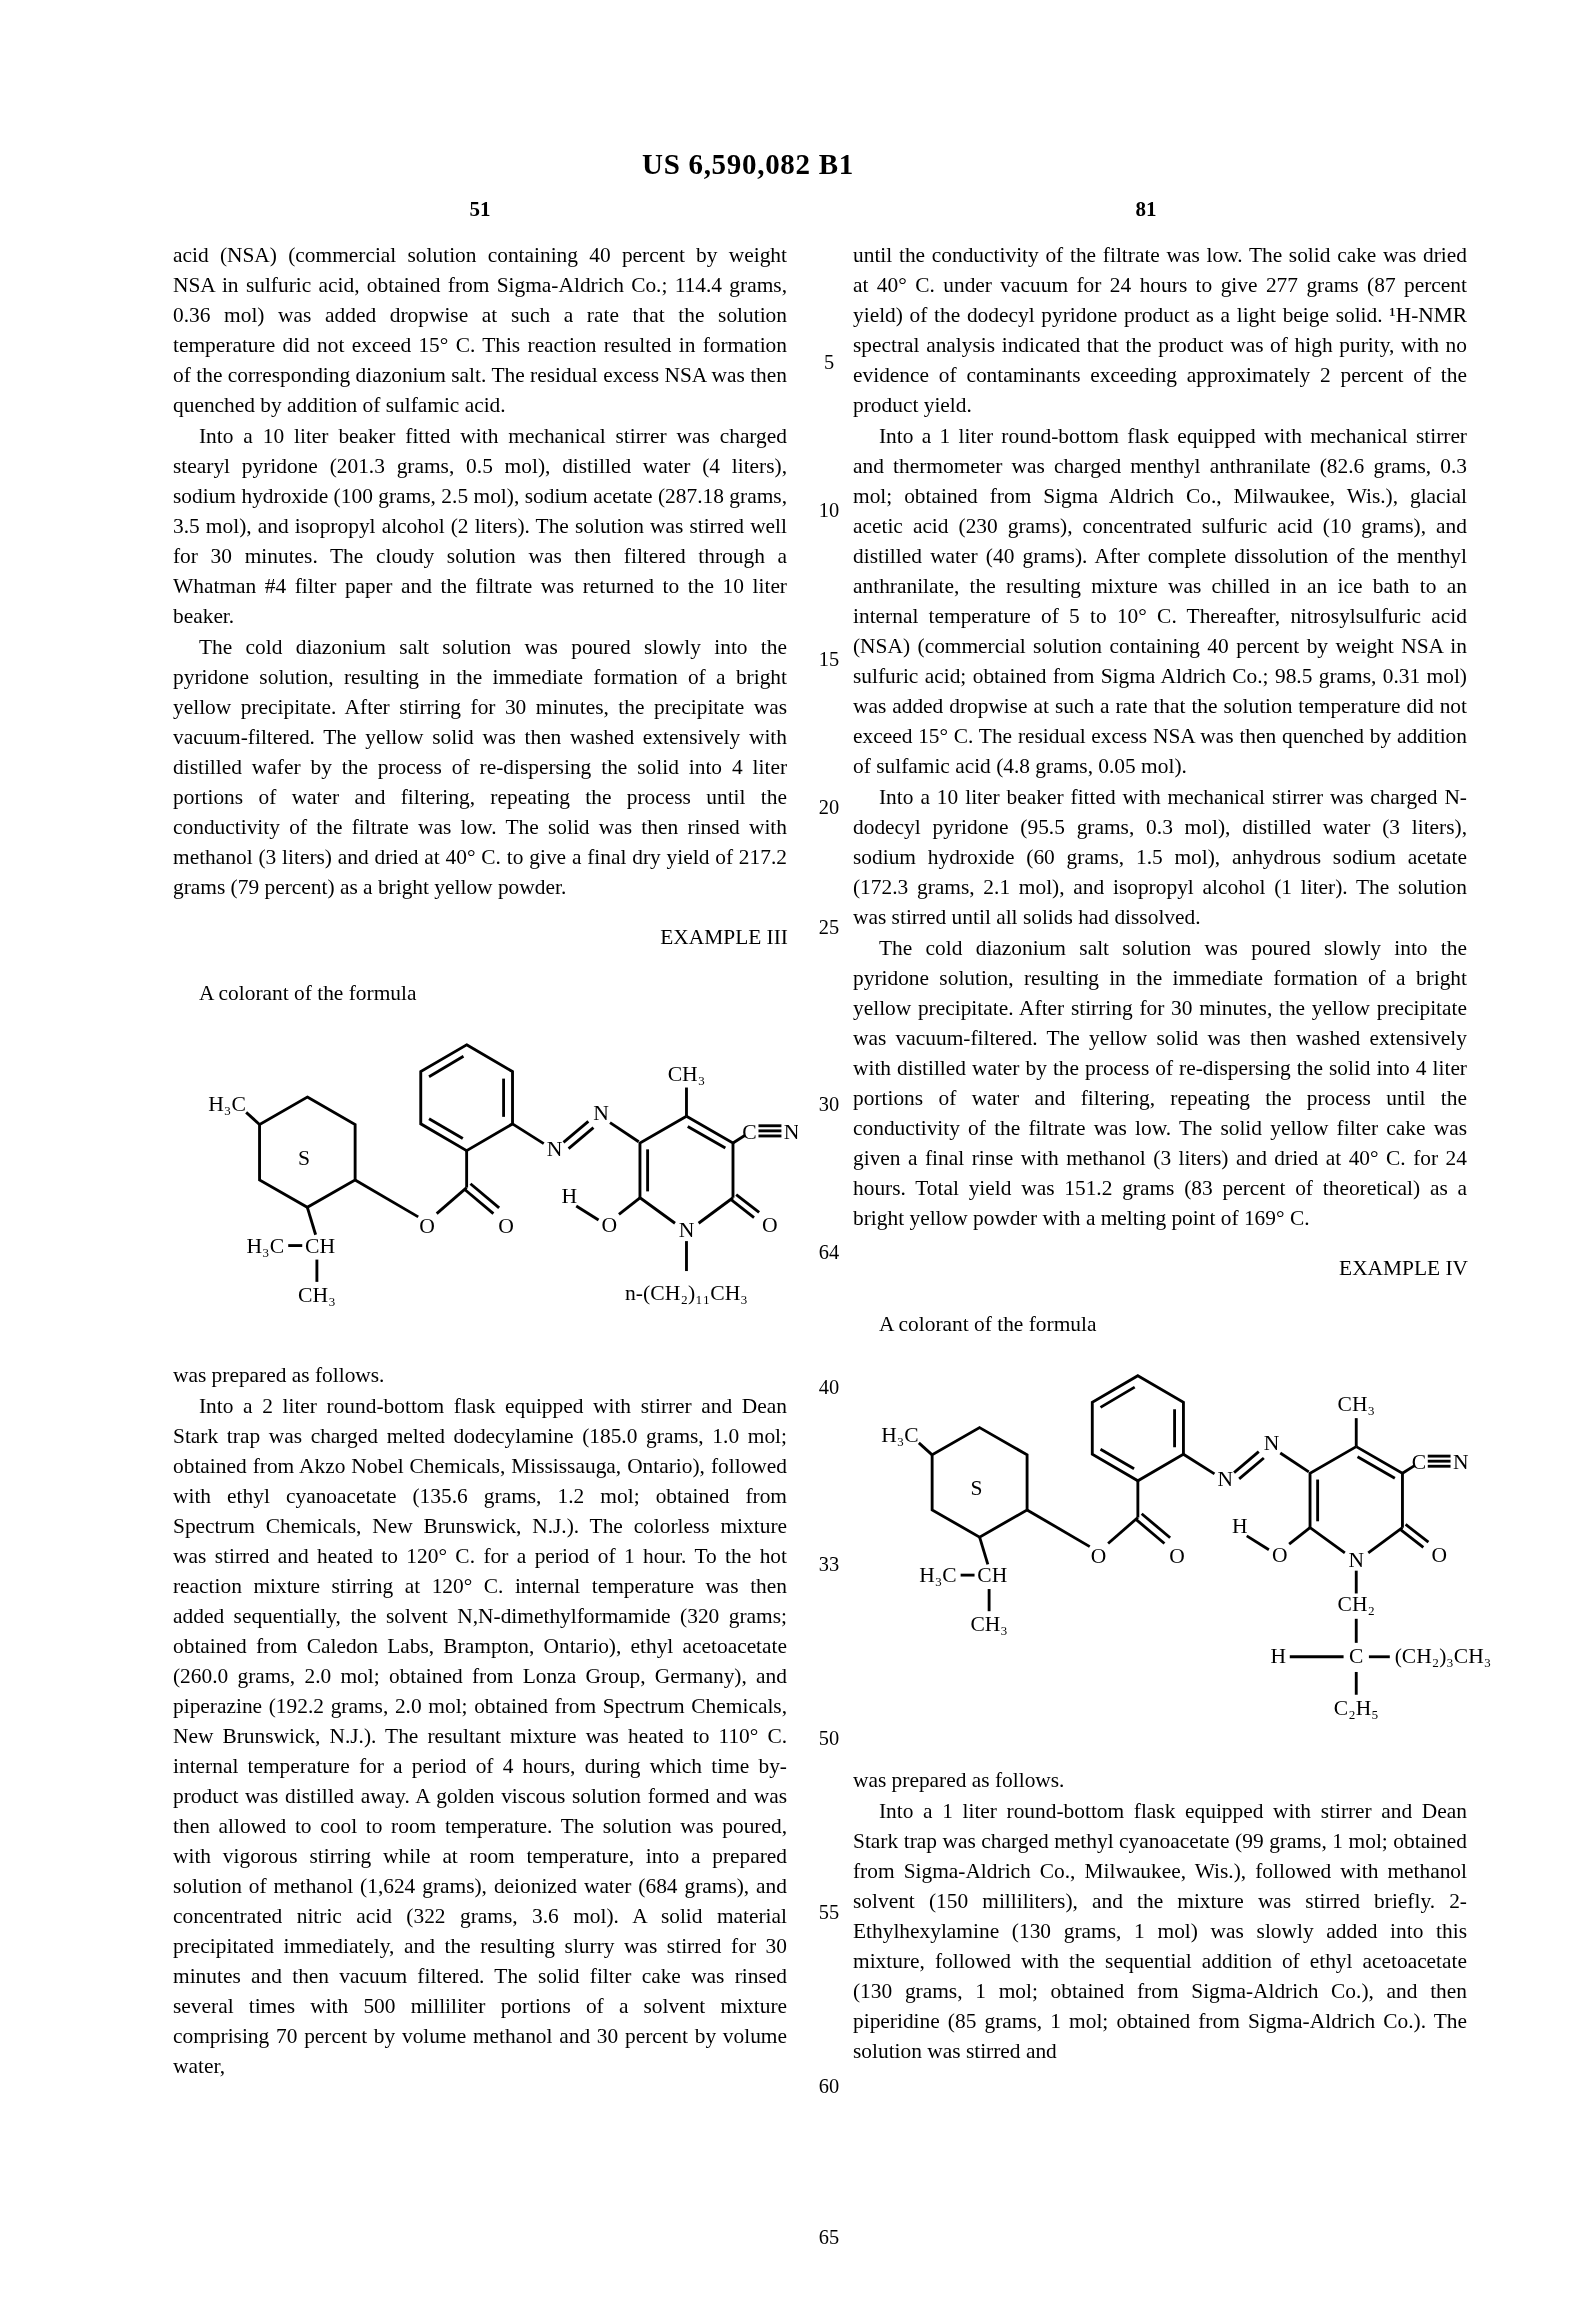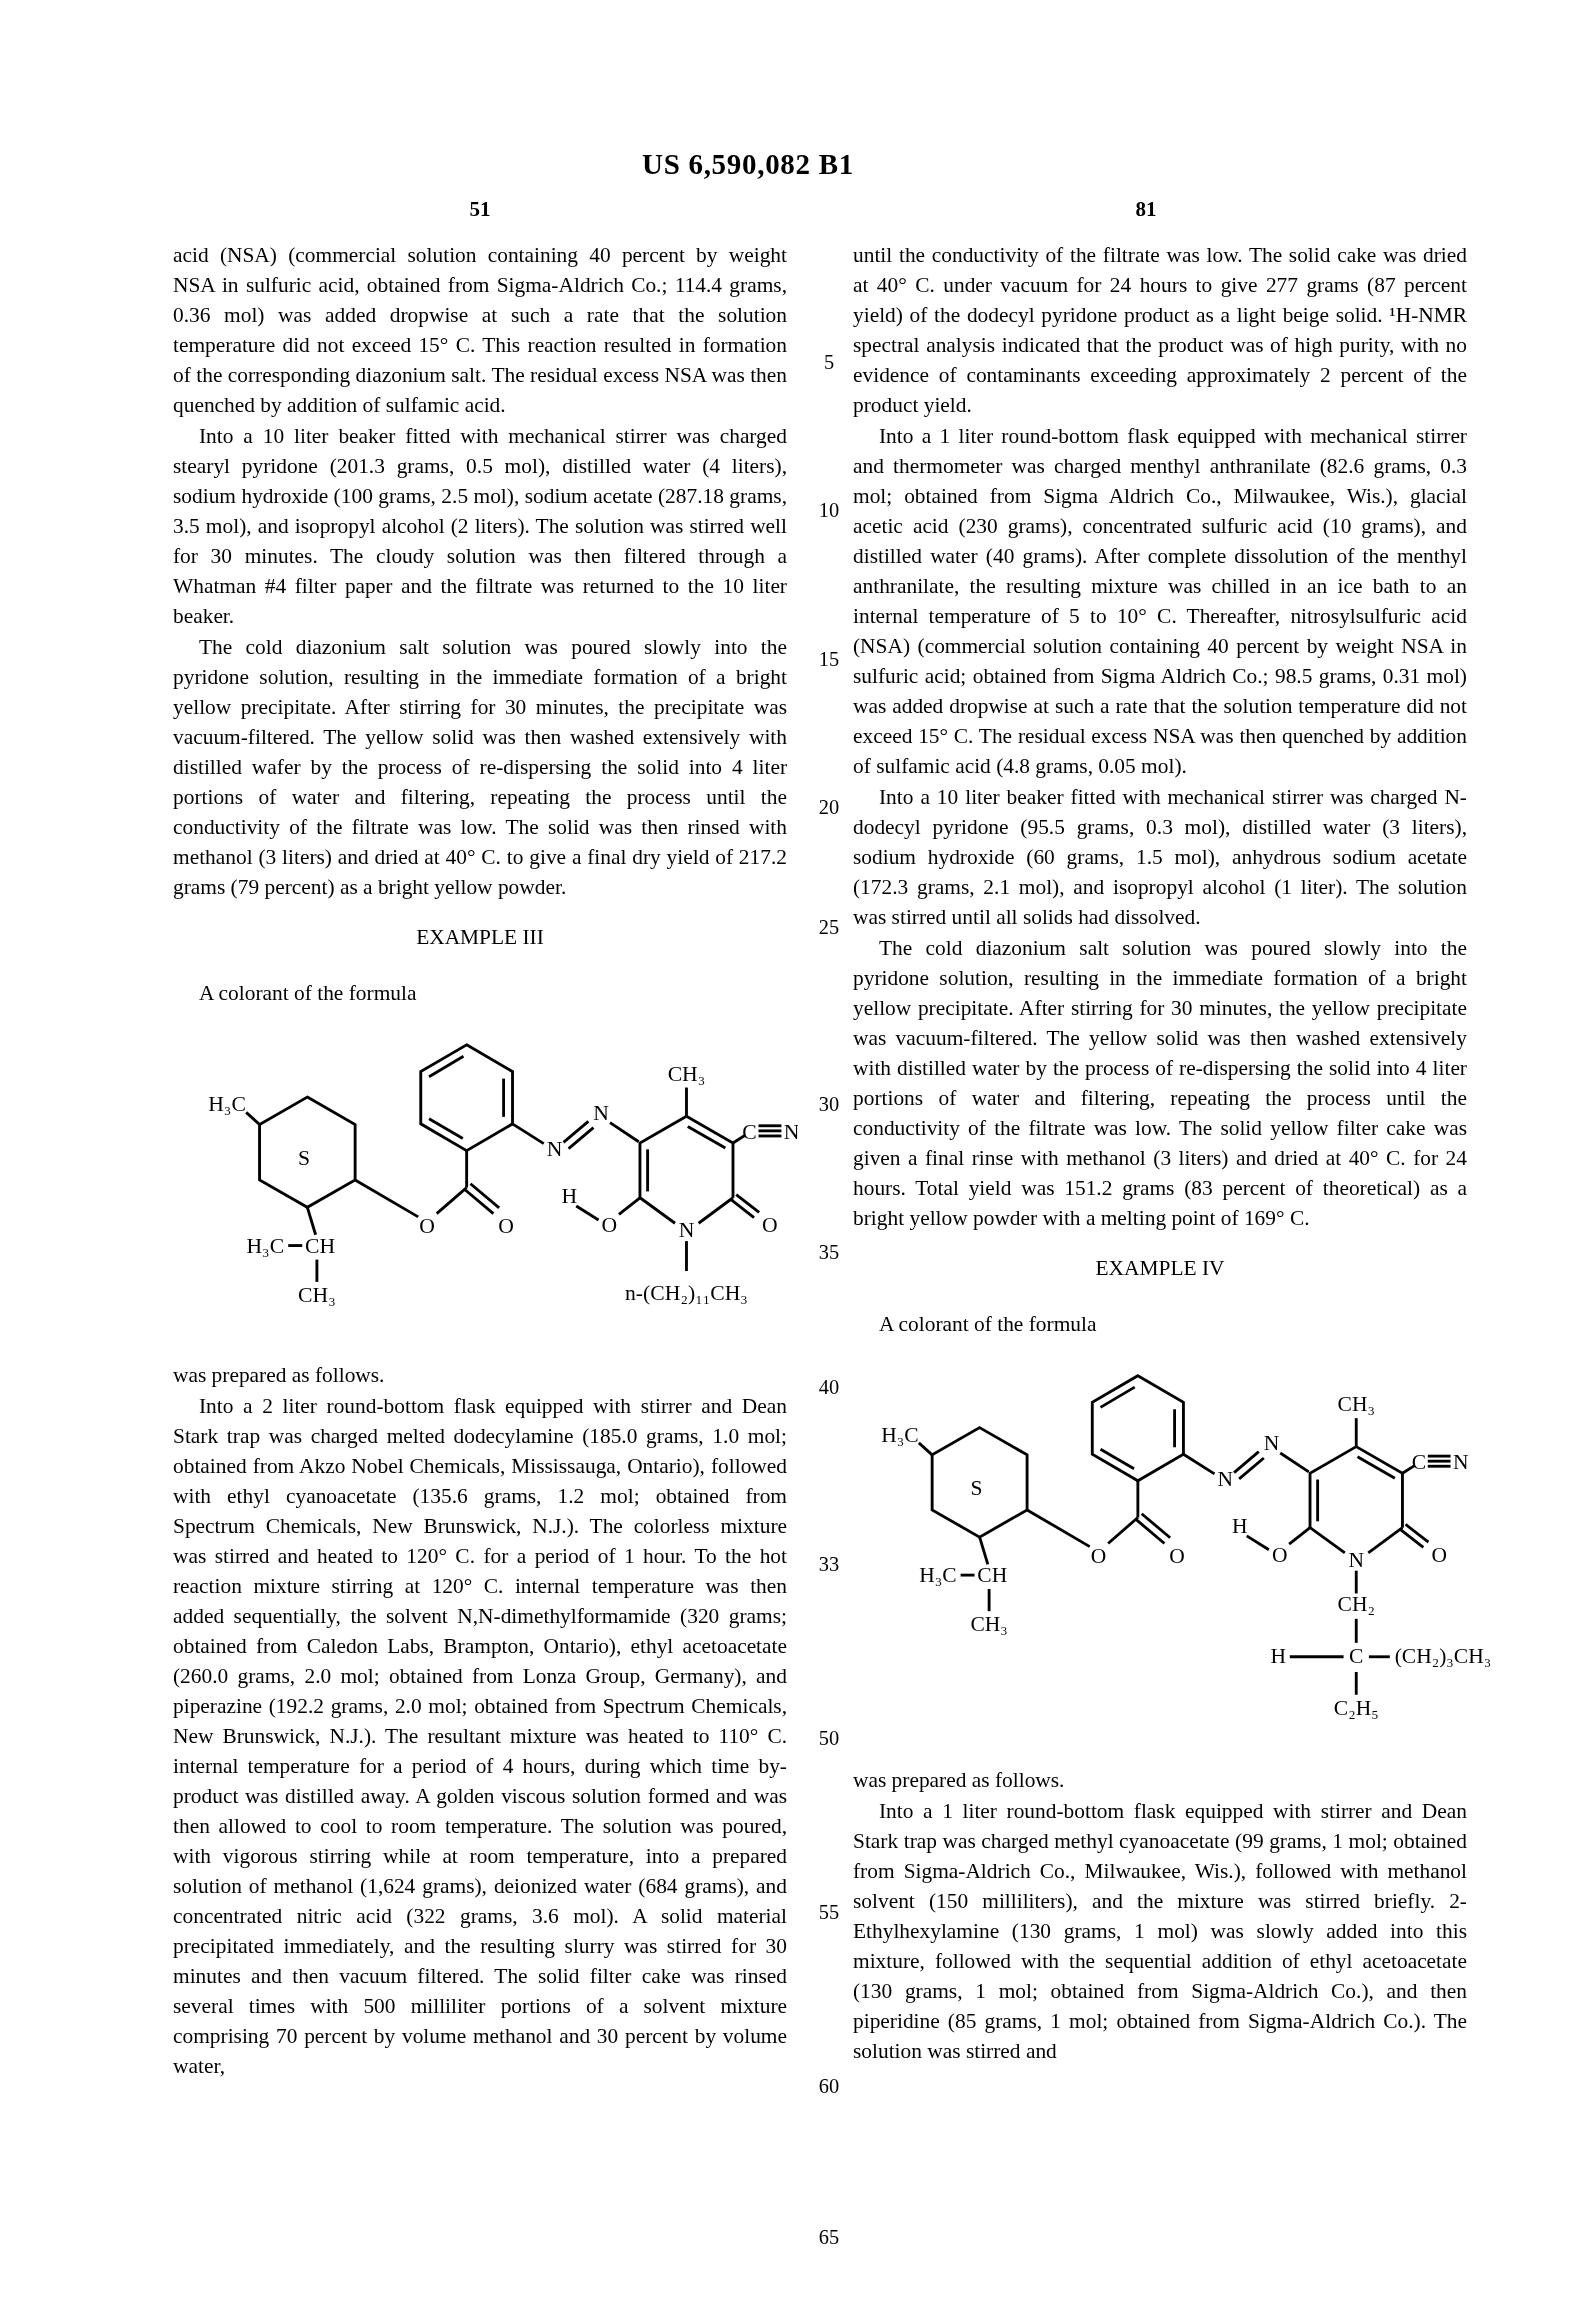--- a/index.html
+++ b/index.html
@@ -23,21 +23,21 @@
   .column{
     position:absolute;top:239px;width:616px;
     font-size:21.4px;line-height:30px;text-align:justify;
   }
   .column.left{left:172px;}
   .column.right{left:852px;}
   .column p{margin:1px;padding:0;}
   .column p.indent{text-indent:26px;}
   .example-heading{
     margin:20.4px 0 26px 0 !important;
-    text-align:center;text-indent:0 !important;
+    text-align:right;text-indent:0 !important;
   }
   .formula-wrap{margin:19px 0 19px 27px;}
   .formula text{font-family:"Liberation Serif","DejaVu Serif",serif;}
   .line-num{
     position:absolute;left:795px;width:68px;text-align:center;
     font-size:20.4px;line-height:23px;
   }
 </style>
 </head>
 <body>
@@ -47,21 +47,21 @@
   <div class="patent-number">US 6,590,082 B1</div>
   <div class="col-number left">51</div>
   <div class="col-number right">81</div>
 
   <div class="line-num" style="top:351px">5</div>
   <div class="line-num" style="top:499px">10</div>
   <div class="line-num" style="top:648px">15</div>
   <div class="line-num" style="top:796px">20</div>
   <div class="line-num" style="top:916px">25</div>
   <div class="line-num" style="top:1093px">30</div>
-  <div class="line-num" style="top:1241px">35</div>
+  <div class="line-num" style="top:1241px">64</div>
   <div class="line-num" style="top:1376px">40</div>
   <div class="line-num" style="top:1553px">33</div>
   <div class="line-num" style="top:1727px">50</div>
   <div class="line-num" style="top:1901px">55</div>
   <div class="line-num" style="top:2075px">60</div>
   <div class="line-num" style="top:2226px">65</div>
 
   <div class="column left">
     <p>acid (NSA) (commercial solution containing 40 percent by weight NSA in sulfuric acid, obtained from Sigma-Aldrich Co.; 114.4 grams, 0.36 mol) was added dropwise at such a rate that the solution temperature did not exceed 15° C. This reaction resulted in formation of the corresponding diazonium salt. The residual excess NSA was then quenched by addition of sulfamic acid.</p>
     <p class="indent">Into a 10 liter beaker fitted with mechanical stirrer was charged stearyl pyridone (201.3 grams, 0.5 mol), distilled water (4 liters), sodium hydroxide (100 grams, 2.5 mol), sodium acetate (287.18 grams, 3.5 mol), and isopropyl alcohol (2 liters). The solution was stirred well for 30 minutes. The cloudy solution was then filtered through a Whatman #4 filter paper and the filtrate was returned to the 10 liter beaker.</p>

